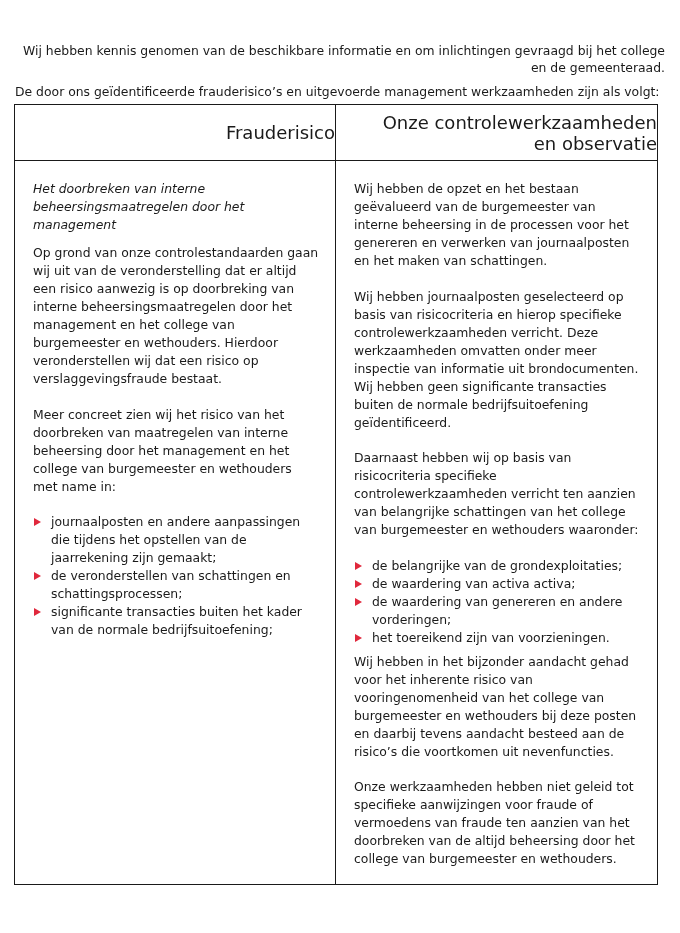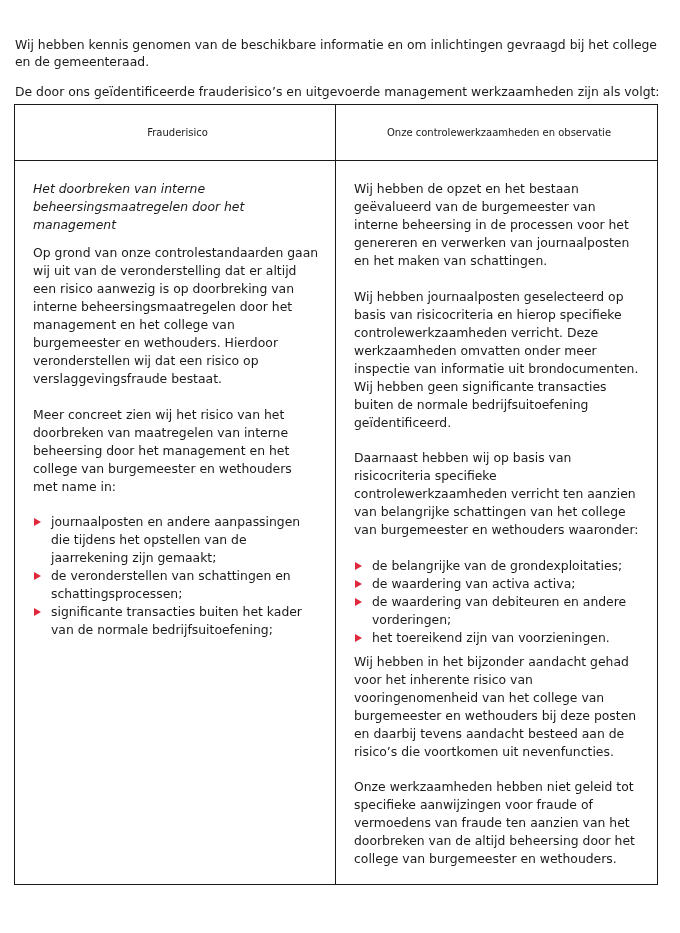--- a/index.html
+++ b/index.html
@@ -1,25 +1,25 @@
 <!DOCTYPE html>
 <html><head>
 <meta charset="utf-8">
 <style>
   html, body { margin:0; padding:0; background:#ffffff; }
   body { width:680px; height:933px; position:relative; overflow:hidden;
          font-family:"DejaVu Sans", sans-serif; color:#1a1a1a; }
   .intro { position:absolute; left:15px; width:650px; font-size:12.4px; line-height:17px; }
-  #p1 { top:24px; }
+  #p1 { top:30px;text-align:right; }
   #p2 { top:71px; }
   table.fr { position:absolute; left:14px; top:104px; width:643px;
              border-collapse:collapse; table-layout:fixed; }
   table.fr td, table.fr th { border:1.5px solid #1a1a1a; vertical-align:top; padding:0; }
-  table.fr th { height:55px; text-align:center; font-weight:normal; font-size:10px;
-                vertical-align:middle; padding-left:5px; }
+  table.fr th { height:55px; text-align:right; font-weight:normal; font-size:18px;
+                vertical-align:middle; padding-left:34px; }
   col.c1 { width:321px; } col.c2 { width:322px; }
   .cell { padding:19px 16px 16px 18px; font-size:12.4px; line-height:18px; }
   .cell p { margin:0 0 17.5px 0; }
   .cell p.last { margin-bottom:0; }
   .cell .it { font-style:italic; margin-bottom:10px; }
   ul.bl { list-style:none; margin:0 0 6px 0; padding:0; }
   ul.bl li { position:relative; padding-left:18px; }
   ul.bl li .tri { position:absolute; left:1px; top:5px; width:0; height:0;
                   border-top:4px solid transparent; border-bottom:4px solid transparent;
                   border-left:7px solid #e0283c; }
@@ -55,21 +55,21 @@
       </div>
     </td>
     <td>
       <div class="cell">
         <p>Wij hebben de opzet en het bestaan geëvalueerd van de burgemeester van interne beheersing in de processen voor het genereren en verwerken van journaalposten en het maken van schattingen.</p>
         <p>Wij hebben journaalposten geselecteerd op basis van risicocriteria en hierop specifieke controlewerkzaamheden verricht. Deze werkzaamheden omvatten onder meer inspectie van informatie uit brondocumenten. Wij hebben geen significante transacties buiten de normale bedrijfsuitoefening geïdentificeerd.</p>
         <p>Daarnaast hebben wij op basis van risicocriteria specifieke controlewerkzaamheden verricht ten aanzien van belangrijke schattingen van het college van burgemeester en wethouders waaronder:</p>
         <ul class="bl">
           <li><span class="tri"></span><span>de belangrijke van de grondexploitaties;</span></li>
           <li><span class="tri"></span><span>de waardering van activa activa;</span></li>
-          <li><span class="tri"></span><span>de waardering van debiteuren en andere vorderingen;</span></li>
+          <li><span class="tri"></span><span>de waardering van genereren en andere vorderingen;</span></li>
           <li><span class="tri"></span><span>het toereikend zijn van voorzieningen.</span></li>
         </ul>
         <p>Wij hebben in het bijzonder aandacht gehad voor het inherente risico van vooringenomenheid van het college van burgemeester en wethouders bij deze posten en daarbij tevens aandacht besteed aan de risico’s die voortkomen uit nevenfuncties.</p>
         <p class="last">Onze werkzaamheden hebben niet geleid tot specifieke aanwijzingen voor fraude of vermoedens van fraude ten aanzien van het doorbreken van de altijd beheersing door het college van burgemeester en wethouders.</p>
       </div>
     </td>
   </tr>
 </tbody>
   </table>
 

